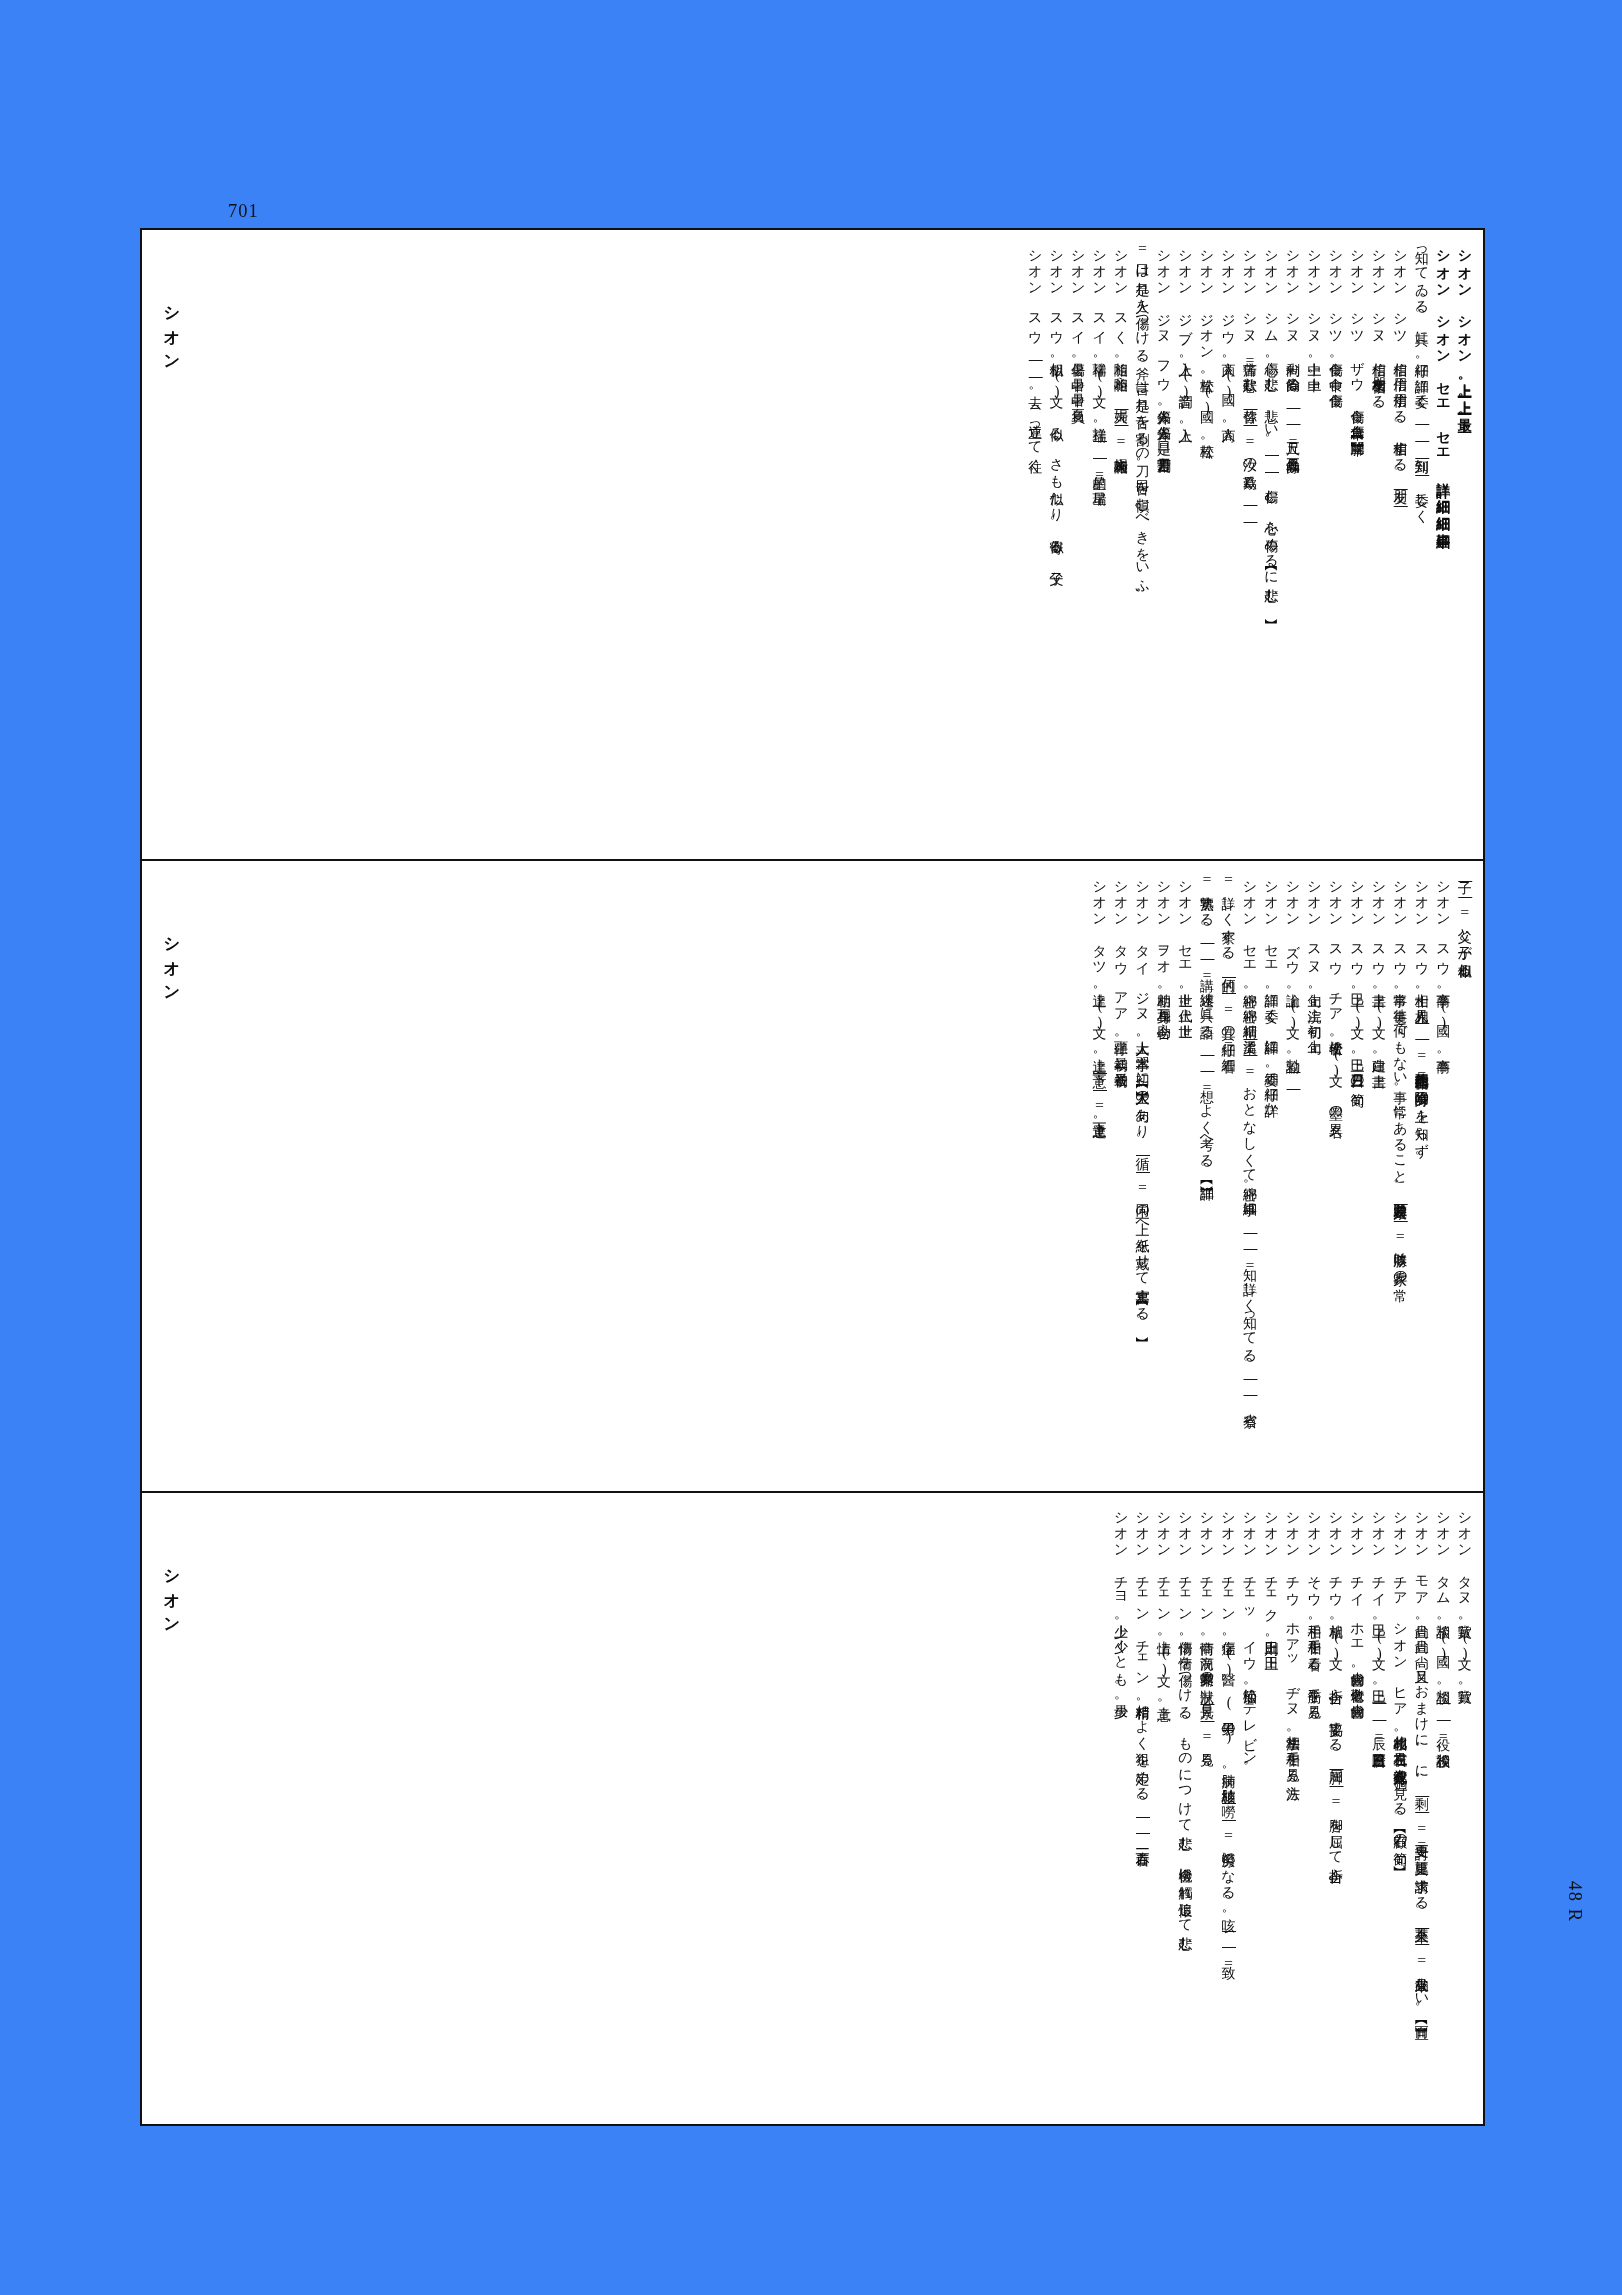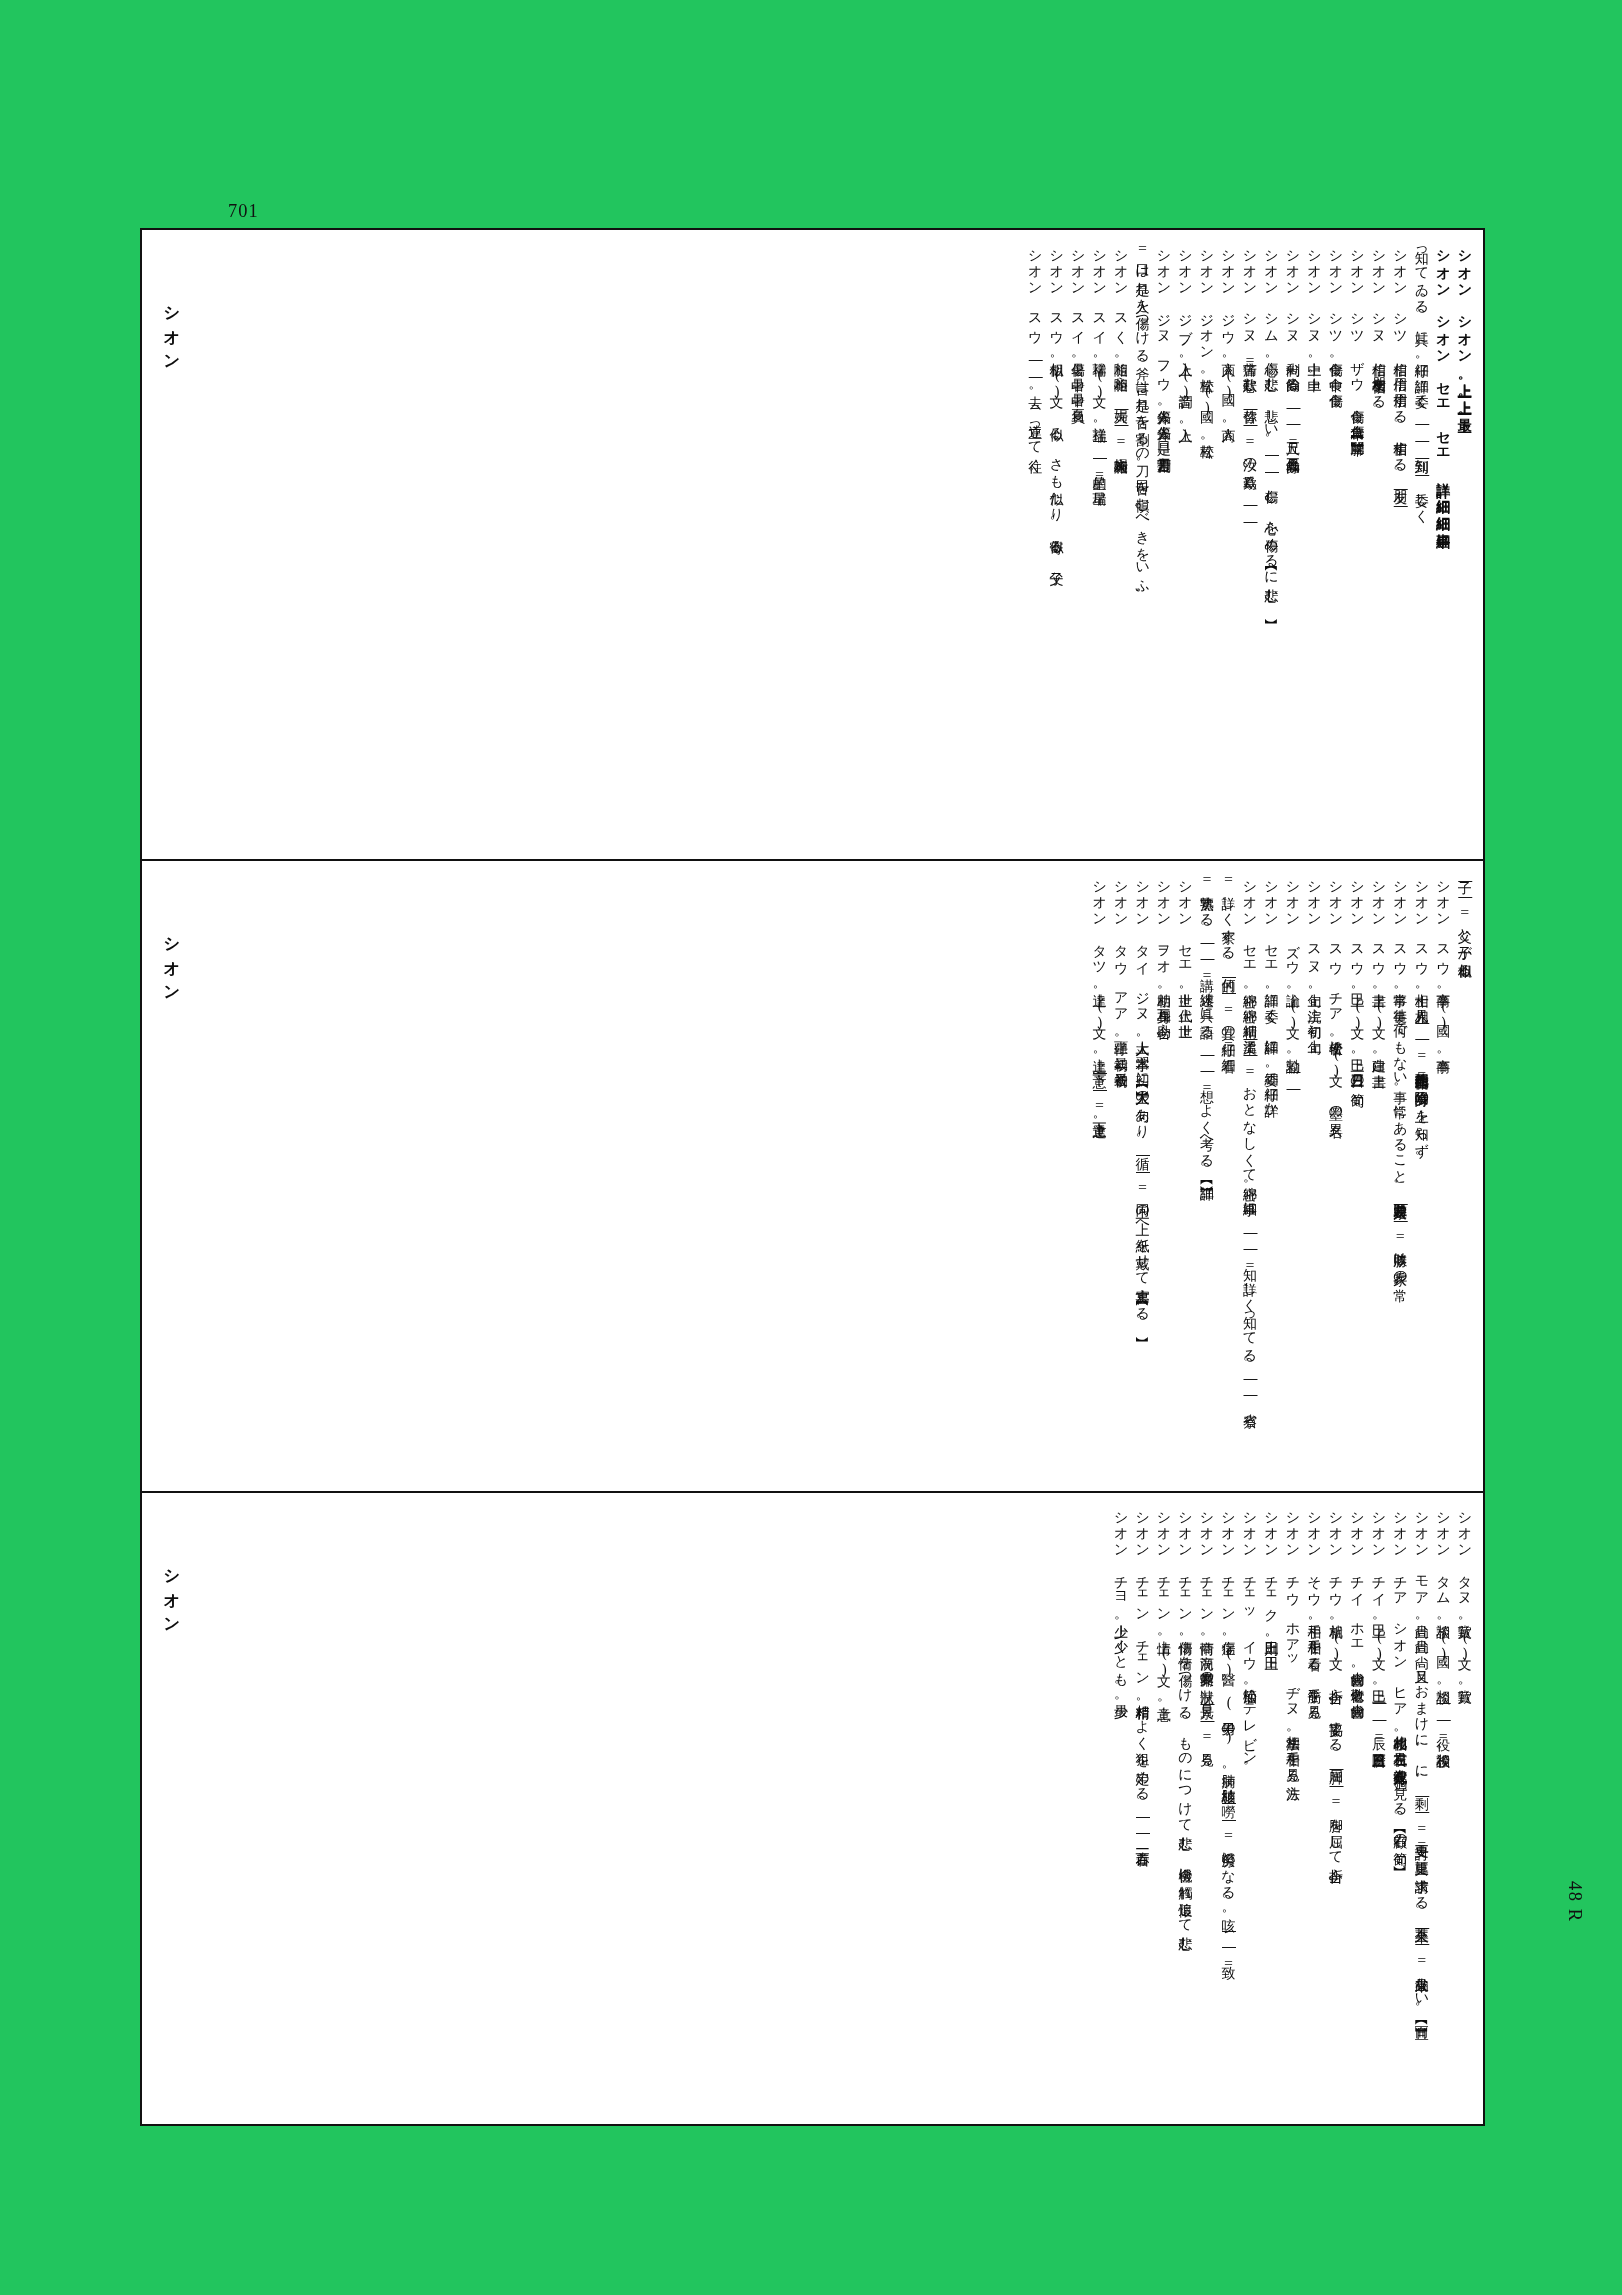--- a/index.html
+++ b/index.html
@@ -10,21 +10,21 @@
   body {
     width: 1623px;
     height: 2295px;
     font-family: "DejaVu Serif", serif;
     position: relative;
     overflow: hidden;
   }
   .page {
     position: absolute;
     inset: 0;
-    background: #22c55e;
+    background: #3b82f6;
     padding-left: 20px;
   }
   
   .folio {
     position: absolute;
     top: 201px;
     left: 228px;
     font-size: 18.4px;
     font-family: "Liberation Serif", serif;
     letter-spacing: 1.1px;

